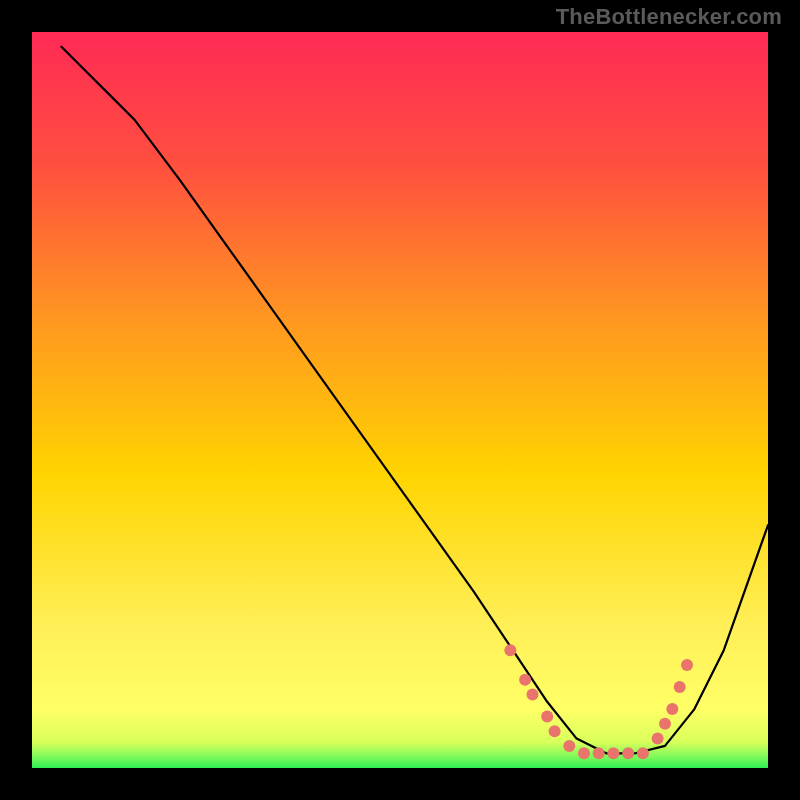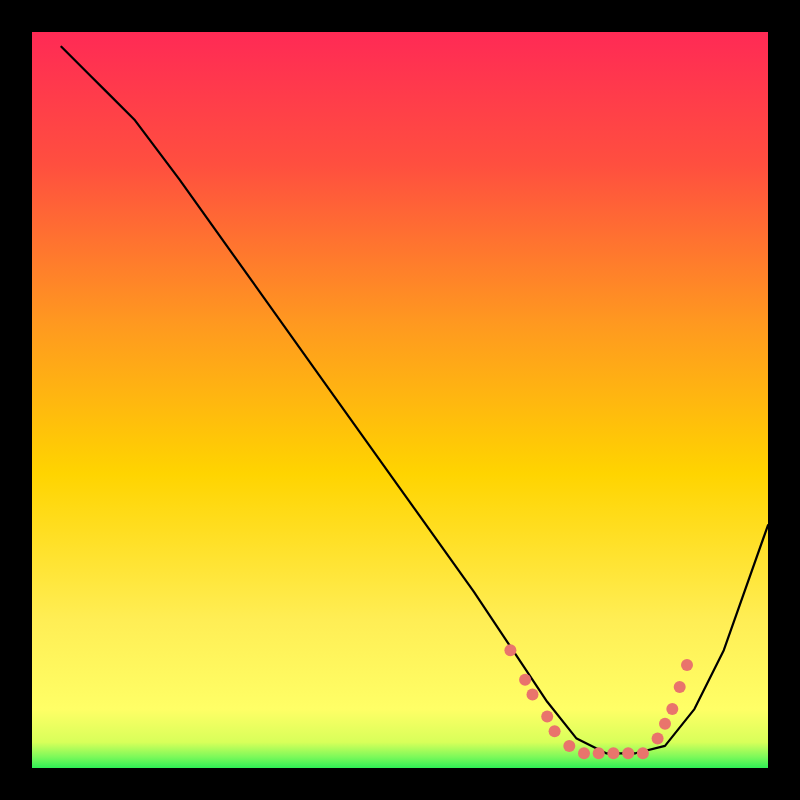--- a/index.html
+++ b/index.html
@@ -32,20 +32,21 @@
     top: 32px;
     width: 736px;
     height: 736px;
   }
   svg { display: block; }
 </style>
 </head>
 <body>
 
 <div class="frame">
+  <div class="watermark">TheBottlenecker.com</div>
   <div class="plot">
     <svg id="chart-svg" width="736" height="736" viewBox="0 0 736 736">
         <defs>
           <linearGradient id="bg-grad" x1="0" y1="0" x2="0" y2="1">
             <stop offset="0%" stop-color="#ff2a55"></stop>
             <stop offset="18%" stop-color="#ff4f3f"></stop>
             <stop offset="40%" stop-color="#ff9a1f"></stop>
             <stop offset="60%" stop-color="#ffd400"></stop>
             <stop offset="80%" stop-color="#ffee55"></stop>
             <stop offset="92%" stop-color="#ffff66"></stop>

